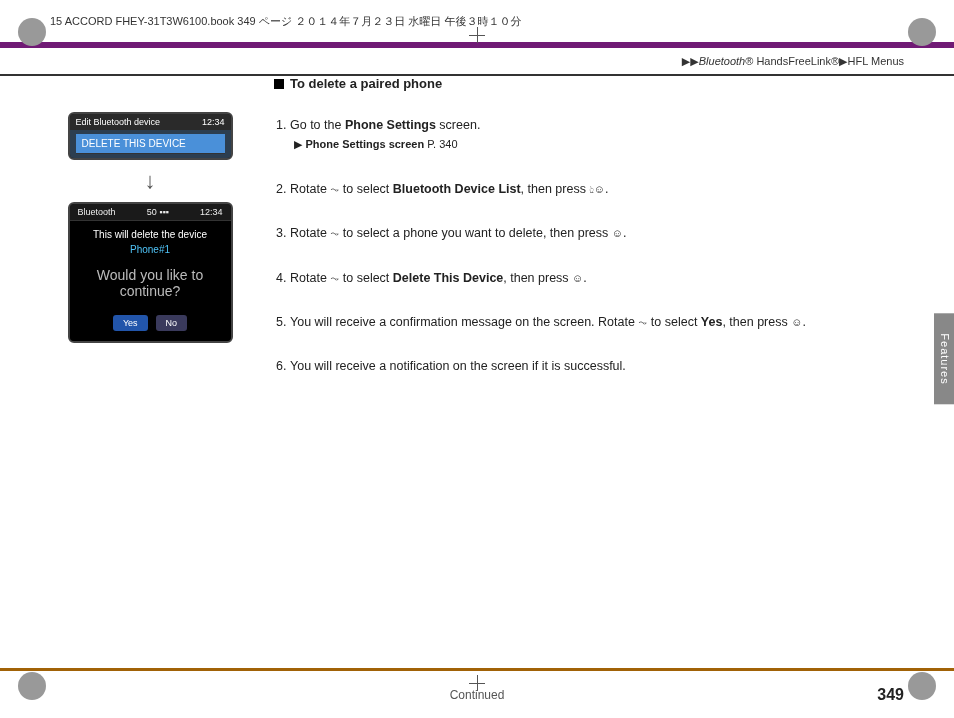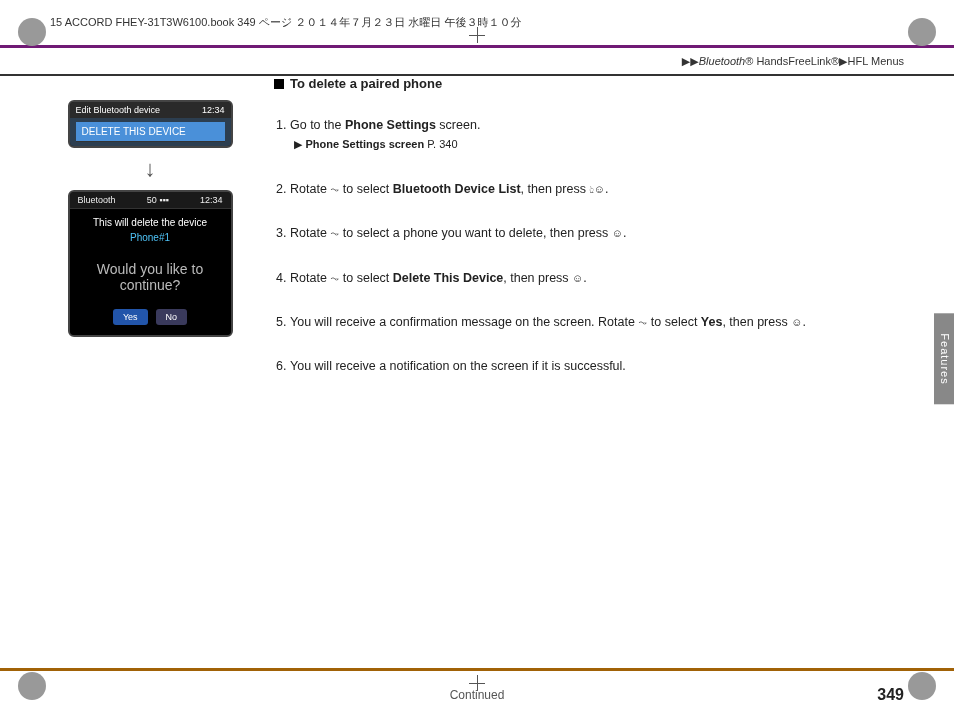--- a/index.html
+++ b/index.html
@@ -57,21 +57,21 @@
     
     .top-bar {
       position: absolute;
       top: 0;
       left: 0;
       right: 0;
       height: 48px;
       display: flex;
       align-items: center;
       padding: 13px 50px;
-      border-bottom: 3px solid #701a75;
+      border-bottom: 6px solid #701a75;
       font-size: 11px;
       color: #333;
     }
     .top-bar-left {
       flex: 1;
     }
 
     
     .header-section {
       position: absolute;
@@ -105,21 +105,21 @@
       gap: 24px;
     }
 
     
     .left-panel {
       width: 200px;
       flex-shrink: 0;
       display: flex;
       flex-direction: column;
       align-items: center;
-      padding-top: 24px;
+      padding-top: 36px;
       gap: 0;
     }
 
     
     .screen-mockup {
       width: 165px;
       background: #1a1a1a;
       border-radius: 6px;
       border: 2px solid #444;
       overflow: hidden;
@@ -183,21 +183,21 @@
       text-align: center;
     }
     .dialog-title {
       font-size: 10px;
       color: #fff;
       margin-bottom: 4px;
     }
     .dialog-phone {
       font-size: 10px;
       color: #4fc3f7;
-      margin-bottom: 18px;
+      margin-bottom: 12px;
     }
     .dialog-question {
       font-size: 14px;
       color: #bbb;
       margin-bottom: 16px;
     }
     .dialog-buttons {
       display: flex;
       gap: 8px;
       justify-content: center;

